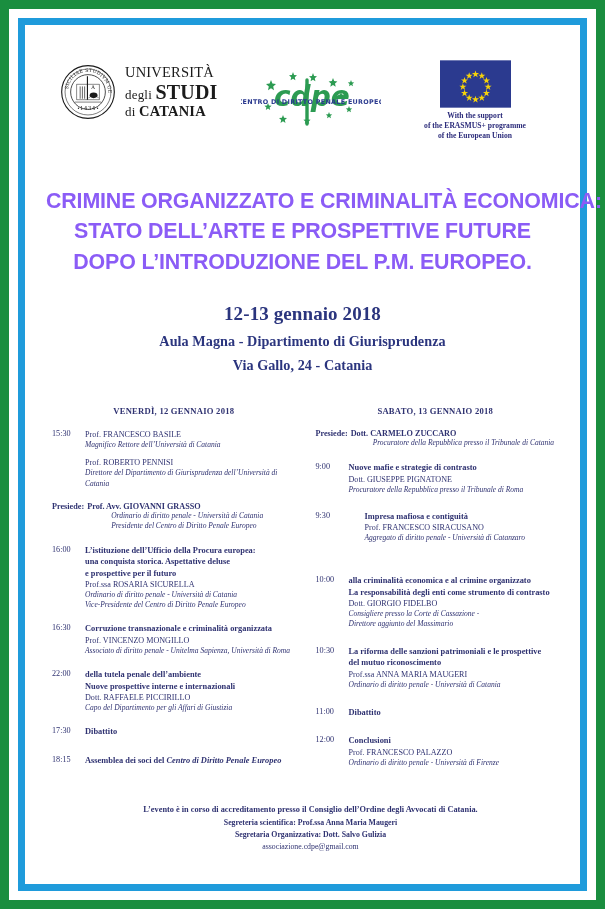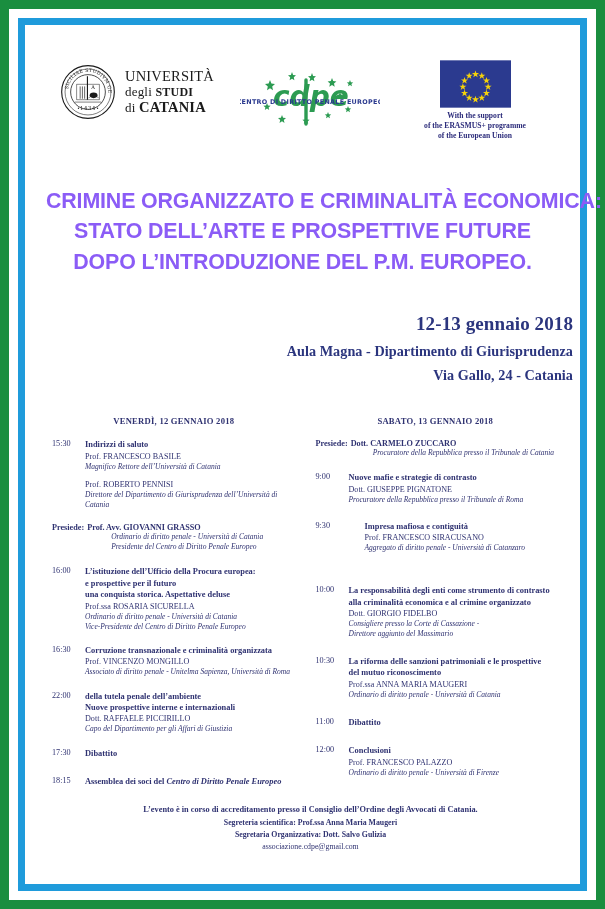--- a/index.html
+++ b/index.html
@@ -57,21 +57,21 @@
   }
   .unict-words {
     font-family: "Liberation Serif", serif;
     color: #1b1b1b;
     line-height: 1.12;
     font-size: 14.5px;
     letter-spacing: 0.2px;
   }
   .unict-words .l1 { font-size: 14.5px; }
   .unict-words .l2 { font-size: 13px; }
-  .unict-words .l2 b { font-size: 12px; font-weight: 700; }
+  .unict-words .l2 b { font-size: 20px; font-weight: 700; }
   .unict-words .l3 { font-size: 13px; }
   .unict-words .l3 b { font-size: 14.5px; font-weight: 700; }
 
   .cdpe-logo {
     position: relative;
     width: 140px;
     height: 58px;
     margin-top: 6px;
   }
   .cdpe-logo svg { display:block; }
@@ -107,22 +107,22 @@
     font-weight: 700;
     font-size: 21.4px;
     color: #8b5cf6;
     line-height: 1.42;
     letter-spacing: -0.15px;
     white-space: nowrap;
   }
 
   
   .date-block {
-    text-align: right;
-    margin-top: 36px;
+    text-align: center;
+    margin-top: 26px;
     color: #2b357e;
   }
   .date-main {
     font-family: "Liberation Serif", serif;
     font-weight: 700;
     font-size: 19px;
     letter-spacing: 0.1px;
   }
   .venue {
     font-family: "Liberation Serif", serif;
@@ -346,21 +346,20 @@
       </div>
 
       <div class="program">
 
         <div class="col left">
           <div class="day-head">VENERDÌ, 12 GENNAIO 2018</div>
 
           <div class="slot">
             <div class="slot-time">15:30</div>
             <div class="slot-body">
-              <div class="slot-title">Indirizzi di saluto</div>
               <div class="slot-speaker">Prof. FRANCESCO BASILE</div>
               <div class="slot-role">Magnifico Rettore dell’Università di Catania</div>
               <div class="gap-block"></div>
               <div class="slot-speaker">Prof. ROBERTO PENNISI</div>
               <div class="slot-role">Direttore del Dipartimento di Giurisprudenza dell’Università di Catania</div>
             </div>
           </div>
 
           <div class="chair" style="margin-top:10px;">
             <div class="chair-label">Presiede:</div>
@@ -368,22 +367,22 @@
               <div class="chair-name">Prof. Avv. GIOVANNI GRASSO</div>
               <div class="chair-role">Ordinario di diritto penale - Università di Catania</div>
               <div class="chair-role">Presidente del Centro di Diritto Penale Europeo</div>
             </div>
           </div>
 
           <div class="slot">
             <div class="slot-time">16:00</div>
             <div class="slot-body">
               <div class="slot-title">L’istituzione dell’Ufficio della Procura europea:</div>
+              <div class="slot-title">una conquista storica. Aspettative deluse</div>
               <div class="slot-title">e prospettive per il futuro</div>
-              <div class="slot-title">una conquista storica. Aspettative deluse</div>
               <div class="slot-speaker">Prof.ssa ROSARIA SICURELLA</div>
               <div class="slot-role">Ordinario di diritto penale - Università di Catania</div>
               <div class="slot-role">Vice-Presidente del Centro di Diritto Penale Europeo</div>
             </div>
           </div>
 
           <div class="slot">
             <div class="slot-time">16:30</div>
             <div class="slot-body">
               <div class="slot-title">Corruzione transnazionale e criminalità organizzata</div>
@@ -442,22 +441,22 @@
             <div class="slot-body">
               <div class="slot-title">Impresa mafiosa e contiguità</div>
               <div class="slot-speaker">Prof. FRANCESCO SIRACUSANO</div>
               <div class="slot-role">Aggregato di diritto penale - Università di Catanzaro</div>
             </div>
           </div>
 
           <div class="slot" style="margin-bottom:16px;">
             <div class="slot-time">10:00</div>
             <div class="slot-body">
+              <div class="slot-title">alla criminalità economica e al crimine organizzato</div>
               <div class="slot-title">La responsabilità degli enti come strumento di contrasto</div>
-              <div class="slot-title">alla criminalità economica e al crimine organizzato</div>
               <div class="slot-speaker">Dott. GIORGIO FIDELBO</div>
               <div class="slot-role">Consigliere presso la Corte di Cassazione -</div>
               <div class="slot-role">Direttore aggiunto del Massimario</div>
             </div>
           </div>
 
           <div class="slot" style="margin-bottom:17px;">
             <div class="slot-time">10:30</div>
             <div class="slot-body">
               <div class="slot-title">La riforma delle sanzioni patrimoniali e le prospettive</div>

